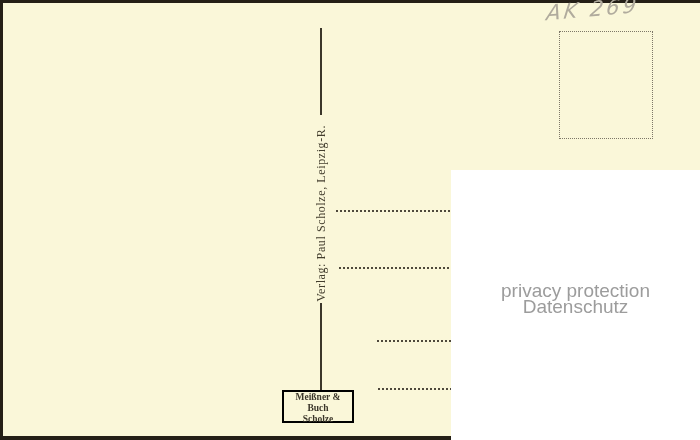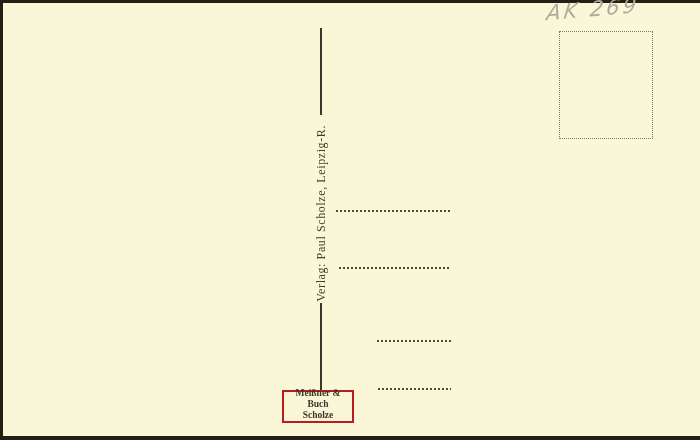--- a/index.html
+++ b/index.html
@@ -55,23 +55,23 @@
     white-space:nowrap;
     font-family:"Liberation Serif", serif;
     font-size:12px;
     letter-spacing:0.6px;
     color:#433e2e;
   }
 
   
   .printer-box{
     position:absolute;left:282px;top:390px;width:72px;height:33px;
-    border:2px solid #b91c1c;
+    border:2px solid #000000;
     box-sizing:border-box;
-    display:flex;flex-direction:column;align-items:center;justify-content:flex-end;
+    display:flex;flex-direction:column;align-items:center;justify-content:flex-start;
     font-family:"Liberation Serif", serif;
     font-weight:bold;
     font-size:9.5px;
     line-height:11px;
     color:#3b362a;
     text-align:center;
     z-index:2;
   }
 
   
@@ -124,14 +124,20 @@
   <div class="printer-box">
     <span>Meißner &amp; Buch</span>
     <span>Scholze</span>
   </div>
 
   <div class="address-line al1"></div>
   <div class="address-line al2"></div>
   <div class="address-line al3"></div>
   <div class="address-line al4"></div>
 
+  <div class="privacy-overlay">
+    <div class="privacy-text">
+      <div>privacy protection</div>
+      <div>Datenschutz</div>
+    </div>
+  </div>
 
 </div>
 
 </body></html>

